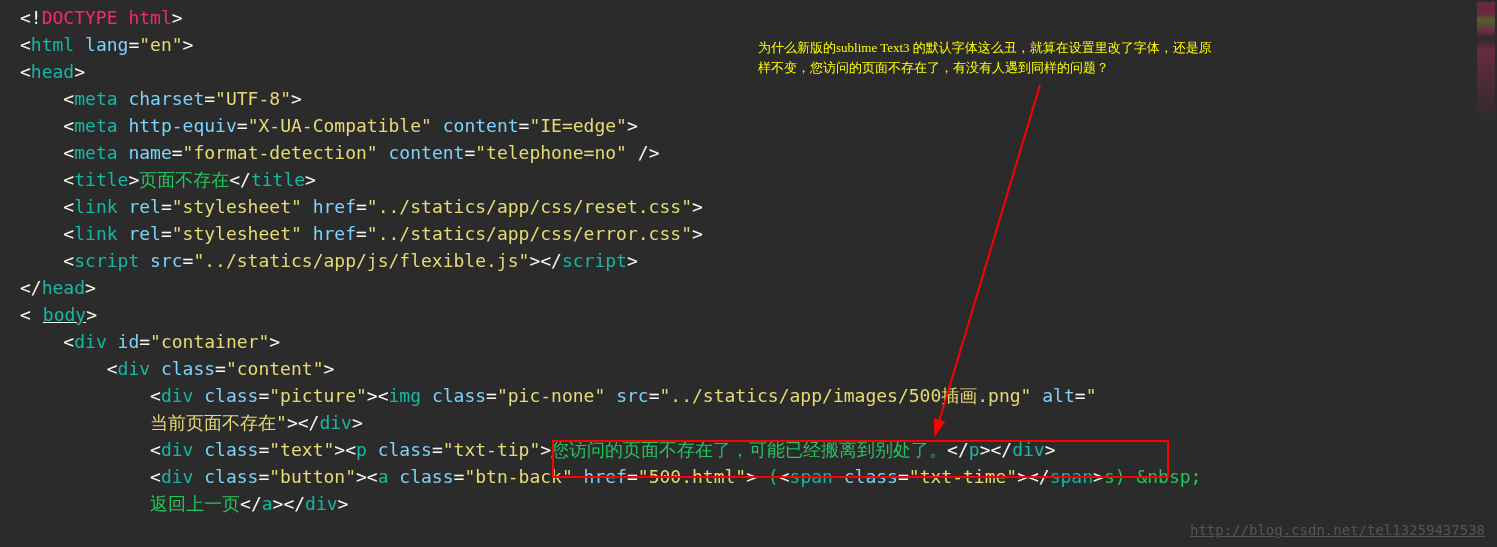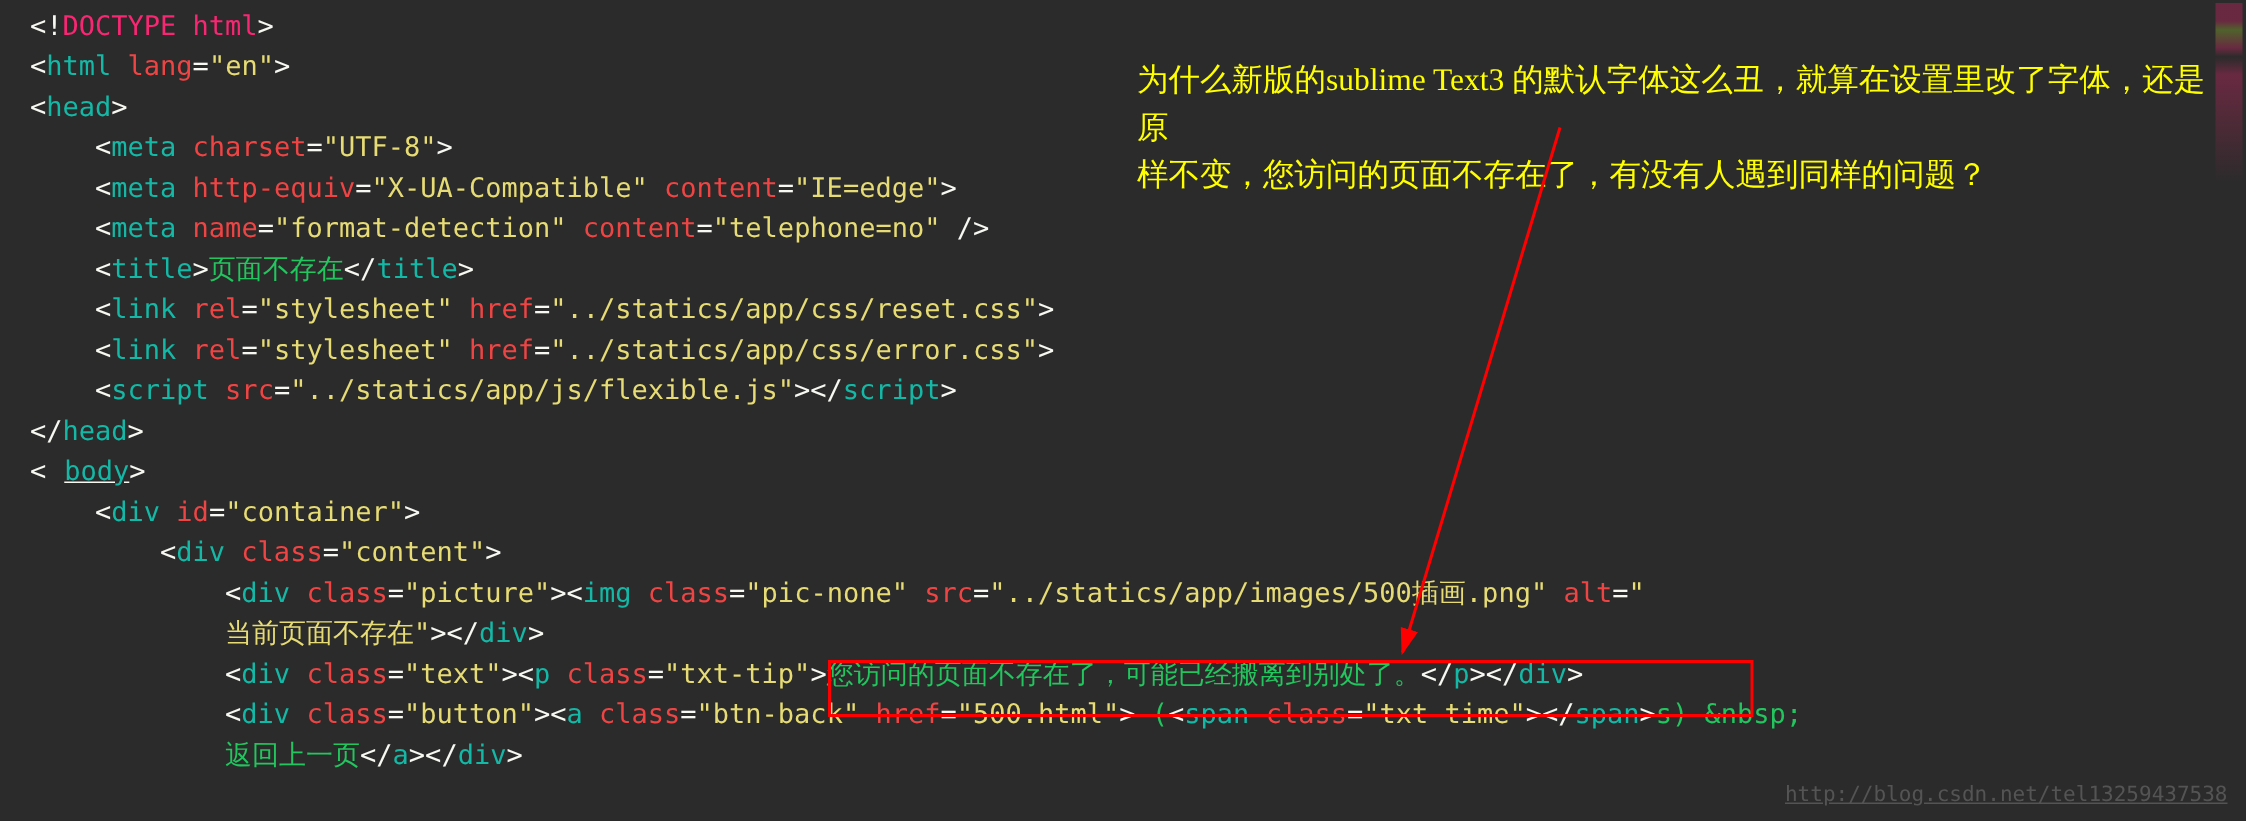--- a/index.html
+++ b/index.html
@@ -18,32 +18,32 @@
       height: 547px;
       overflow: hidden;
     }
     .code-area {
       padding: 4px 20px;
       white-space: pre;
     }
     .bracket { color: #f8f8f2; }
     .doctype { color: #f92672; }
     .tag { color: #14b8a6; }
-    .attr-name { color: #ef4444; }
+    .attr-name { color: #7dd3fc; }
     .attr-value { color: #e6db74; }
     .text-content { color: #22c55e; }
     .op { color: #f8f8f2; }
     
     .annotation {
       position: absolute;
       top: 38px;
       left: 758px;
       font-family: 'SimSun', serif;
       color: #ffff00;
-      font-size: 21px;
+      font-size: 13px;
       line-height: 1.5;
       width: 720px;
     }
     
     .arrow-svg {
       position: absolute;
       top: 75px;
       left: 650px;
       pointer-events: none;
     }

